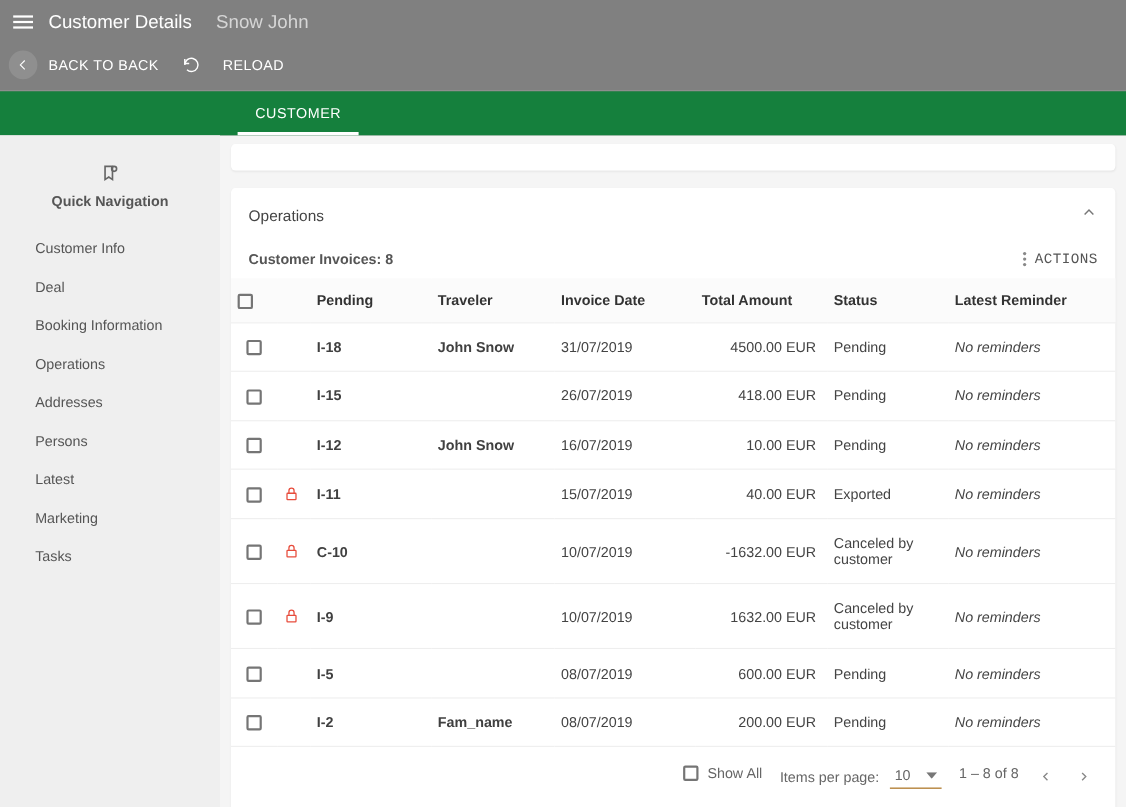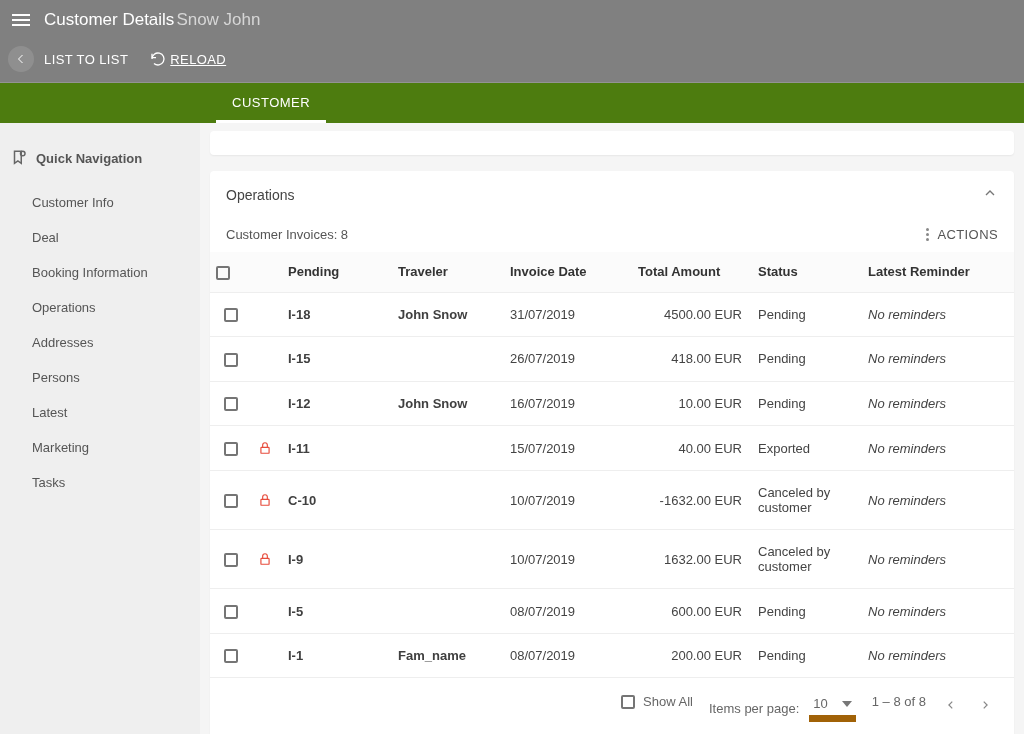--- a/index.html
+++ b/index.html
@@ -2,46 +2,46 @@
 <html><head>
 <meta charset="utf-8">
 <style>
   * { box-sizing: border-box; margin: 0; padding: 0; }
   body { font-family: Arial, Helvetica, sans-serif; background: #f5f5f5; width: 1024px; height: 734px; overflow: hidden; color: #333; }
   
   .header { background: #808080; color: #fff; }
   .header-top { display: flex; align-items: center; padding: 10px 12px; }
   .hamburger { cursor: pointer; margin-right: 14px; }
   .hamburger span { display: block; width: 18px; height: 2px; background: #fff; margin: 3px 0; }
-  .title { font-size: 17px; font-weight: 500; display: flex; align-items: baseline; gap: 2px; }
+  .title { font-size: 17px; font-weight: 500; display: flex; align-items: baseline; gap: 22px; }
   .title .sub { color: #d6d6d6; font-weight: 400; }
   
   .header-actions { display: flex; align-items: center; padding: 6px 8px 10px; border-bottom: 1px solid rgba(255,255,255,0.15); }
   .back-circle { width: 26px; height: 26px; border-radius: 50%; background: rgba(255,255,255,0.12); display: flex; align-items: center; justify-content: center; margin-right: 10px; cursor: pointer; }
   .back-link { font-size: 13px; letter-spacing: 0.4px; cursor: pointer; margin-right: 22px; }
-  .reload { display: flex; align-items: center; gap: 4px; cursor: pointer; font-size: 13px; letter-spacing: 0.4px; text-decoration: underline; }
-  
-  .tabs-row { background: #4d7c0f; padding: 0 0 0 216px; display: flex; }
+  .reload { display: flex; align-items: center; gap: 20px; cursor: pointer; font-size: 13px; letter-spacing: 0.4px; }
+  
+  .tabs-row { background: #15803d; padding: 0 0 0 216px; display: flex; }
   .tab { padding: 12px 16px 10px; color: #fff; font-size: 13px; letter-spacing: 0.5px; cursor: pointer; border-bottom: 3px solid transparent; }
   .tab.active { border-bottom-color: #fff; }
   
   .content { display: flex; min-height: calc(734px - 100px); }
   .sidebar { width: 200px; background: #efefef; padding: 26px 0 0; }
-  .quicknav { display: flex; align-items: center; padding: 0 10px 18px; gap: 8px; font-weight: bold; font-size: 13px; color: #555; }
+  .quicknav { display: flex; align-items: center; padding: 0 10px 18px; gap: 8px; font-weight: bold; font-size: 13px; color: #555; flex-direction: column; }
   .nav-item { padding: 10px 12px 10px 32px; font-size: 13px; color: #555; cursor: pointer; }
   
   .main { flex: 1; padding: 8px 10px 10px; overflow-y: auto; }
   .card-top { background: #fff; border-radius: 4px; height: 24px; margin-bottom: 16px; box-shadow: 0 1px 2px rgba(0,0,0,0.06); }
   .card { background: #fff; border-radius: 4px; box-shadow: 0 1px 2px rgba(0,0,0,0.06); padding-bottom: 4px; }
   .card-header { display: flex; align-items: center; justify-content: space-between; padding: 14px 16px; }
   .card-header h3 { font-size: 14px; font-weight: 400; color: #444; }
   
   .invoices-header { display: flex; align-items: center; justify-content: space-between; padding: 8px 16px 10px; }
-  .inv-title { font-size: 13px; color: #555; font-weight: normal; }
-  .actions-btn { display: flex; align-items: center; gap: 8px; font-size: 13px; color: #555; cursor: pointer; letter-spacing: 0.4px; }
+  .inv-title { font-size: 13px; color: #555; font-weight: bold; }
+  .actions-btn { display: flex; align-items: center; gap: 8px; font-size: 13px; color: #555; cursor: pointer; letter-spacing: 0.4px; font-family: Liberation Mono, monospace; }
   
   .table { width: 100%; border-collapse: collapse; table-layout: fixed; }
   .table th { text-align: left; font-size: 13px; font-weight: 600; color: #333; padding: 12px 6px; border-bottom: 1px solid #eee; background: #fbfbfb; }
   .table td { font-size: 13px; padding: 14px 6px; border-bottom: 1px solid #eee; color: #444; vertical-align: middle; }
   .col-ck { width: 42px; text-align: center; }
   .col-lock { width: 30px; text-align: center; }
   .col-num { width: 110px; }
   .col-trav { width: 112px; }
   .col-date { width: 128px; }
   .col-amt { width: 120px; text-align: right; padding-right: 10px !important; }
@@ -50,21 +50,21 @@
   .link { color: #404040; font-weight: 600; cursor: pointer; }
   .italic { font-style: italic; color: #666; }
   
   .checkbox { width: 14px; height: 14px; border: 2px solid #757575; border-radius: 2px; display: inline-block; vertical-align: middle; }
   
   .lock-icon svg { display: block; }
   
   .table-footer { display: flex; align-items: flex-start; justify-content: flex-end; gap: 16px; padding: 16px 20px 6px; font-size: 13px; color: #666; }
   .showall { display: flex; align-items: center; gap: 8px; cursor: pointer; }
   .ipp { display: flex; align-items: center; gap: 10px; }
-  .ipp-select { display: flex; align-items: center; gap: 14px; border-bottom: 7px solid #a16207; padding: 2px 4px 4px; cursor: pointer; }
+  .ipp-select { display: flex; align-items: center; gap: 14px; border-bottom: 1px solid #a16207; padding: 2px 4px 4px; cursor: pointer; }
   .nav-arrow { cursor: pointer; padding: 4px; color: #888; }
   
   .add-invoice { display: flex; align-items: center; gap: 12px; padding: 18px 14px; color: #666; font-size: 13px; letter-spacing: 0.4px; cursor: pointer; }
   
   .chevron { color: #777; }
   .dots { display: inline-flex; flex-direction: column; gap: 2px; }
   .dots span { width: 3px; height: 3px; background: #888; border-radius: 50%; }
 </style>
 </head>
 <body>
@@ -80,21 +80,21 @@
       <span>Customer Details</span>
       <span class="sub">Snow John</span>
     </div>
   </div>
   <div class="header-actions">
     <div class="back-circle">
       <svg width="12" height="12" viewBox="0 0 24 24" fill="none" stroke="#fff" stroke-width="2">
           <polyline points="15 4 7 12 15 20"></polyline>
         </svg>
     </div>
-    <div class="back-link">LIST TO LIST</div>
+    <div class="back-link">BACK TO BACK</div>
     <div class="reload">
       <svg width="16" height="16" viewBox="0 0 24 24" fill="none" stroke="#fff" stroke-width="2">
           <path d="M3 12a9 9 0 1 1 3 6.7"></path>
           <polyline points="3 4 3 10 9 10"></polyline>
         </svg>
       <span>RELOAD</span>
     </div>
   </div>
   <div class="tabs-row">
     <div class="tab active">CUSTOMER</div>
@@ -234,21 +234,21 @@
               <td class="col-num"><span class="link">I-5</span></td>
               <td class="col-trav"></td>
               <td class="col-date">08/07/2019</td>
               <td class="col-amt">600.00 EUR</td>
               <td class="col-status">Pending</td>
               <td class="col-rem italic">No reminders</td>
             </tr>
             <tr>
               <td class="col-ck"><span class="checkbox"></span></td>
               <td class="col-lock"></td>
-              <td class="col-num"><span class="link">I-1</span></td>
+              <td class="col-num"><span class="link">I-2</span></td>
               <td class="col-trav"><span class="link">Fam_name</span></td>
               <td class="col-date">08/07/2019</td>
               <td class="col-amt">200.00 EUR</td>
               <td class="col-status">Pending</td>
               <td class="col-rem italic">No reminders</td>
             </tr>
           </tbody>
       </table>
 
       <div class="table-footer">

